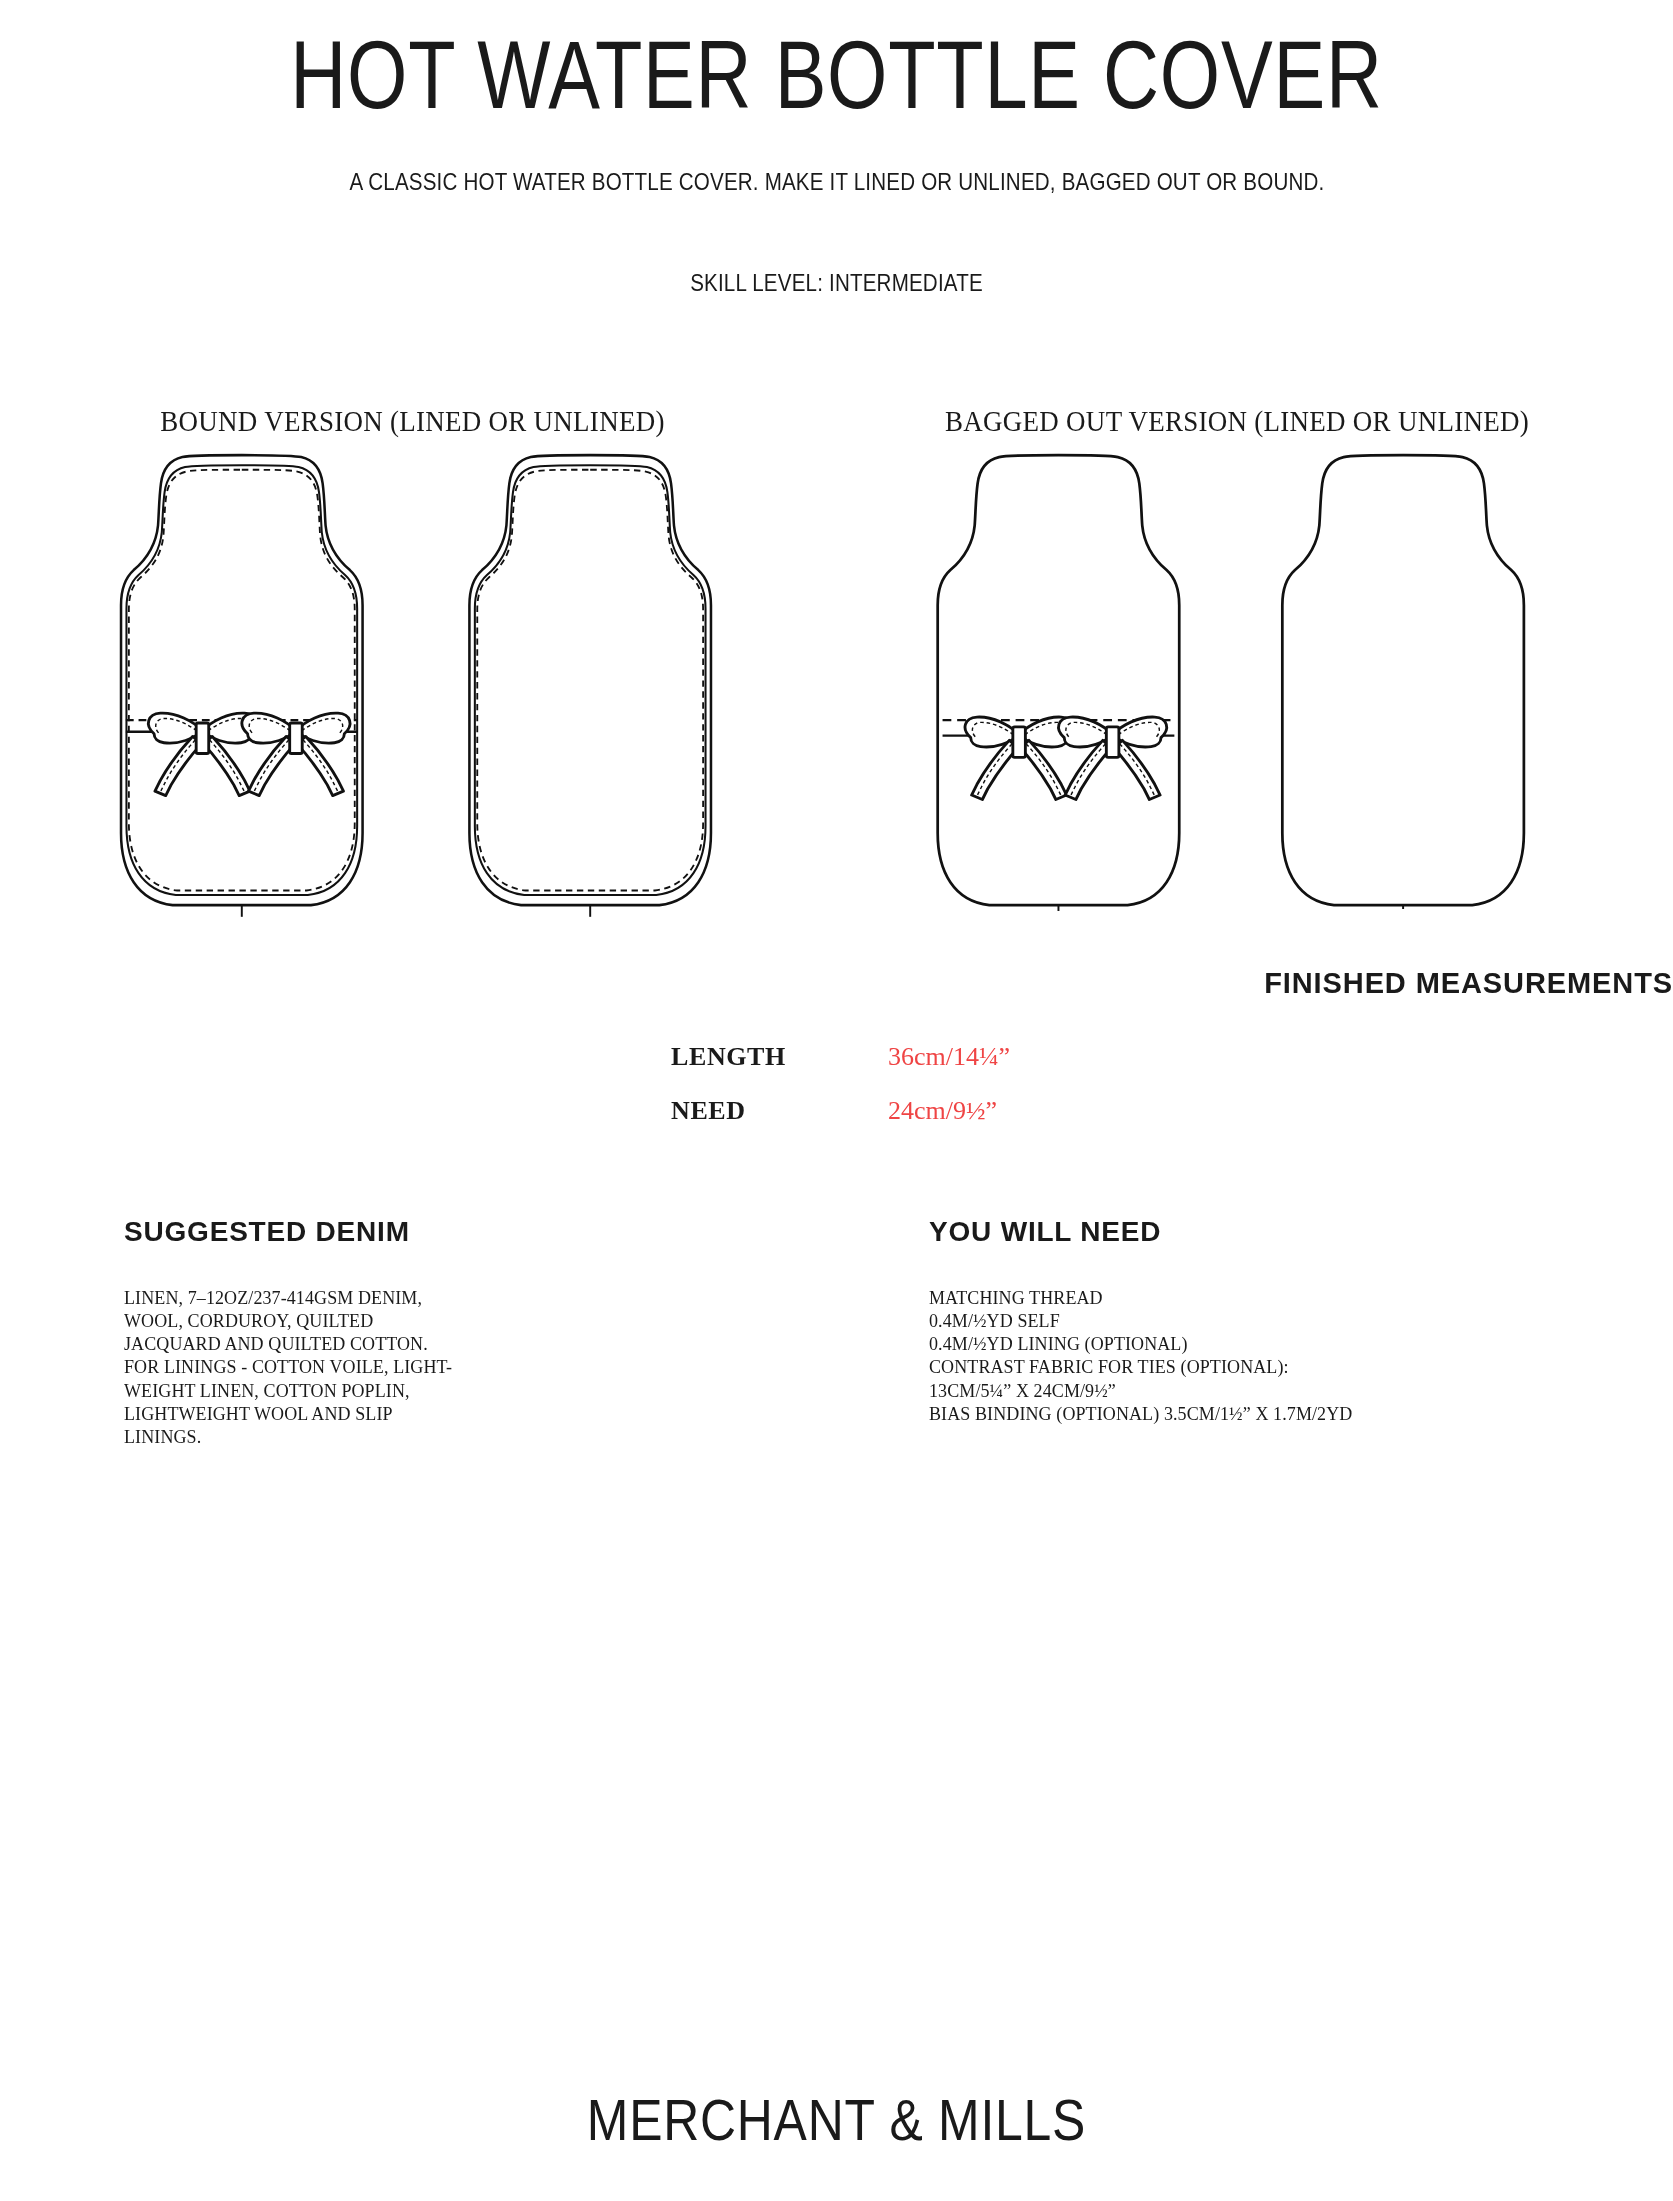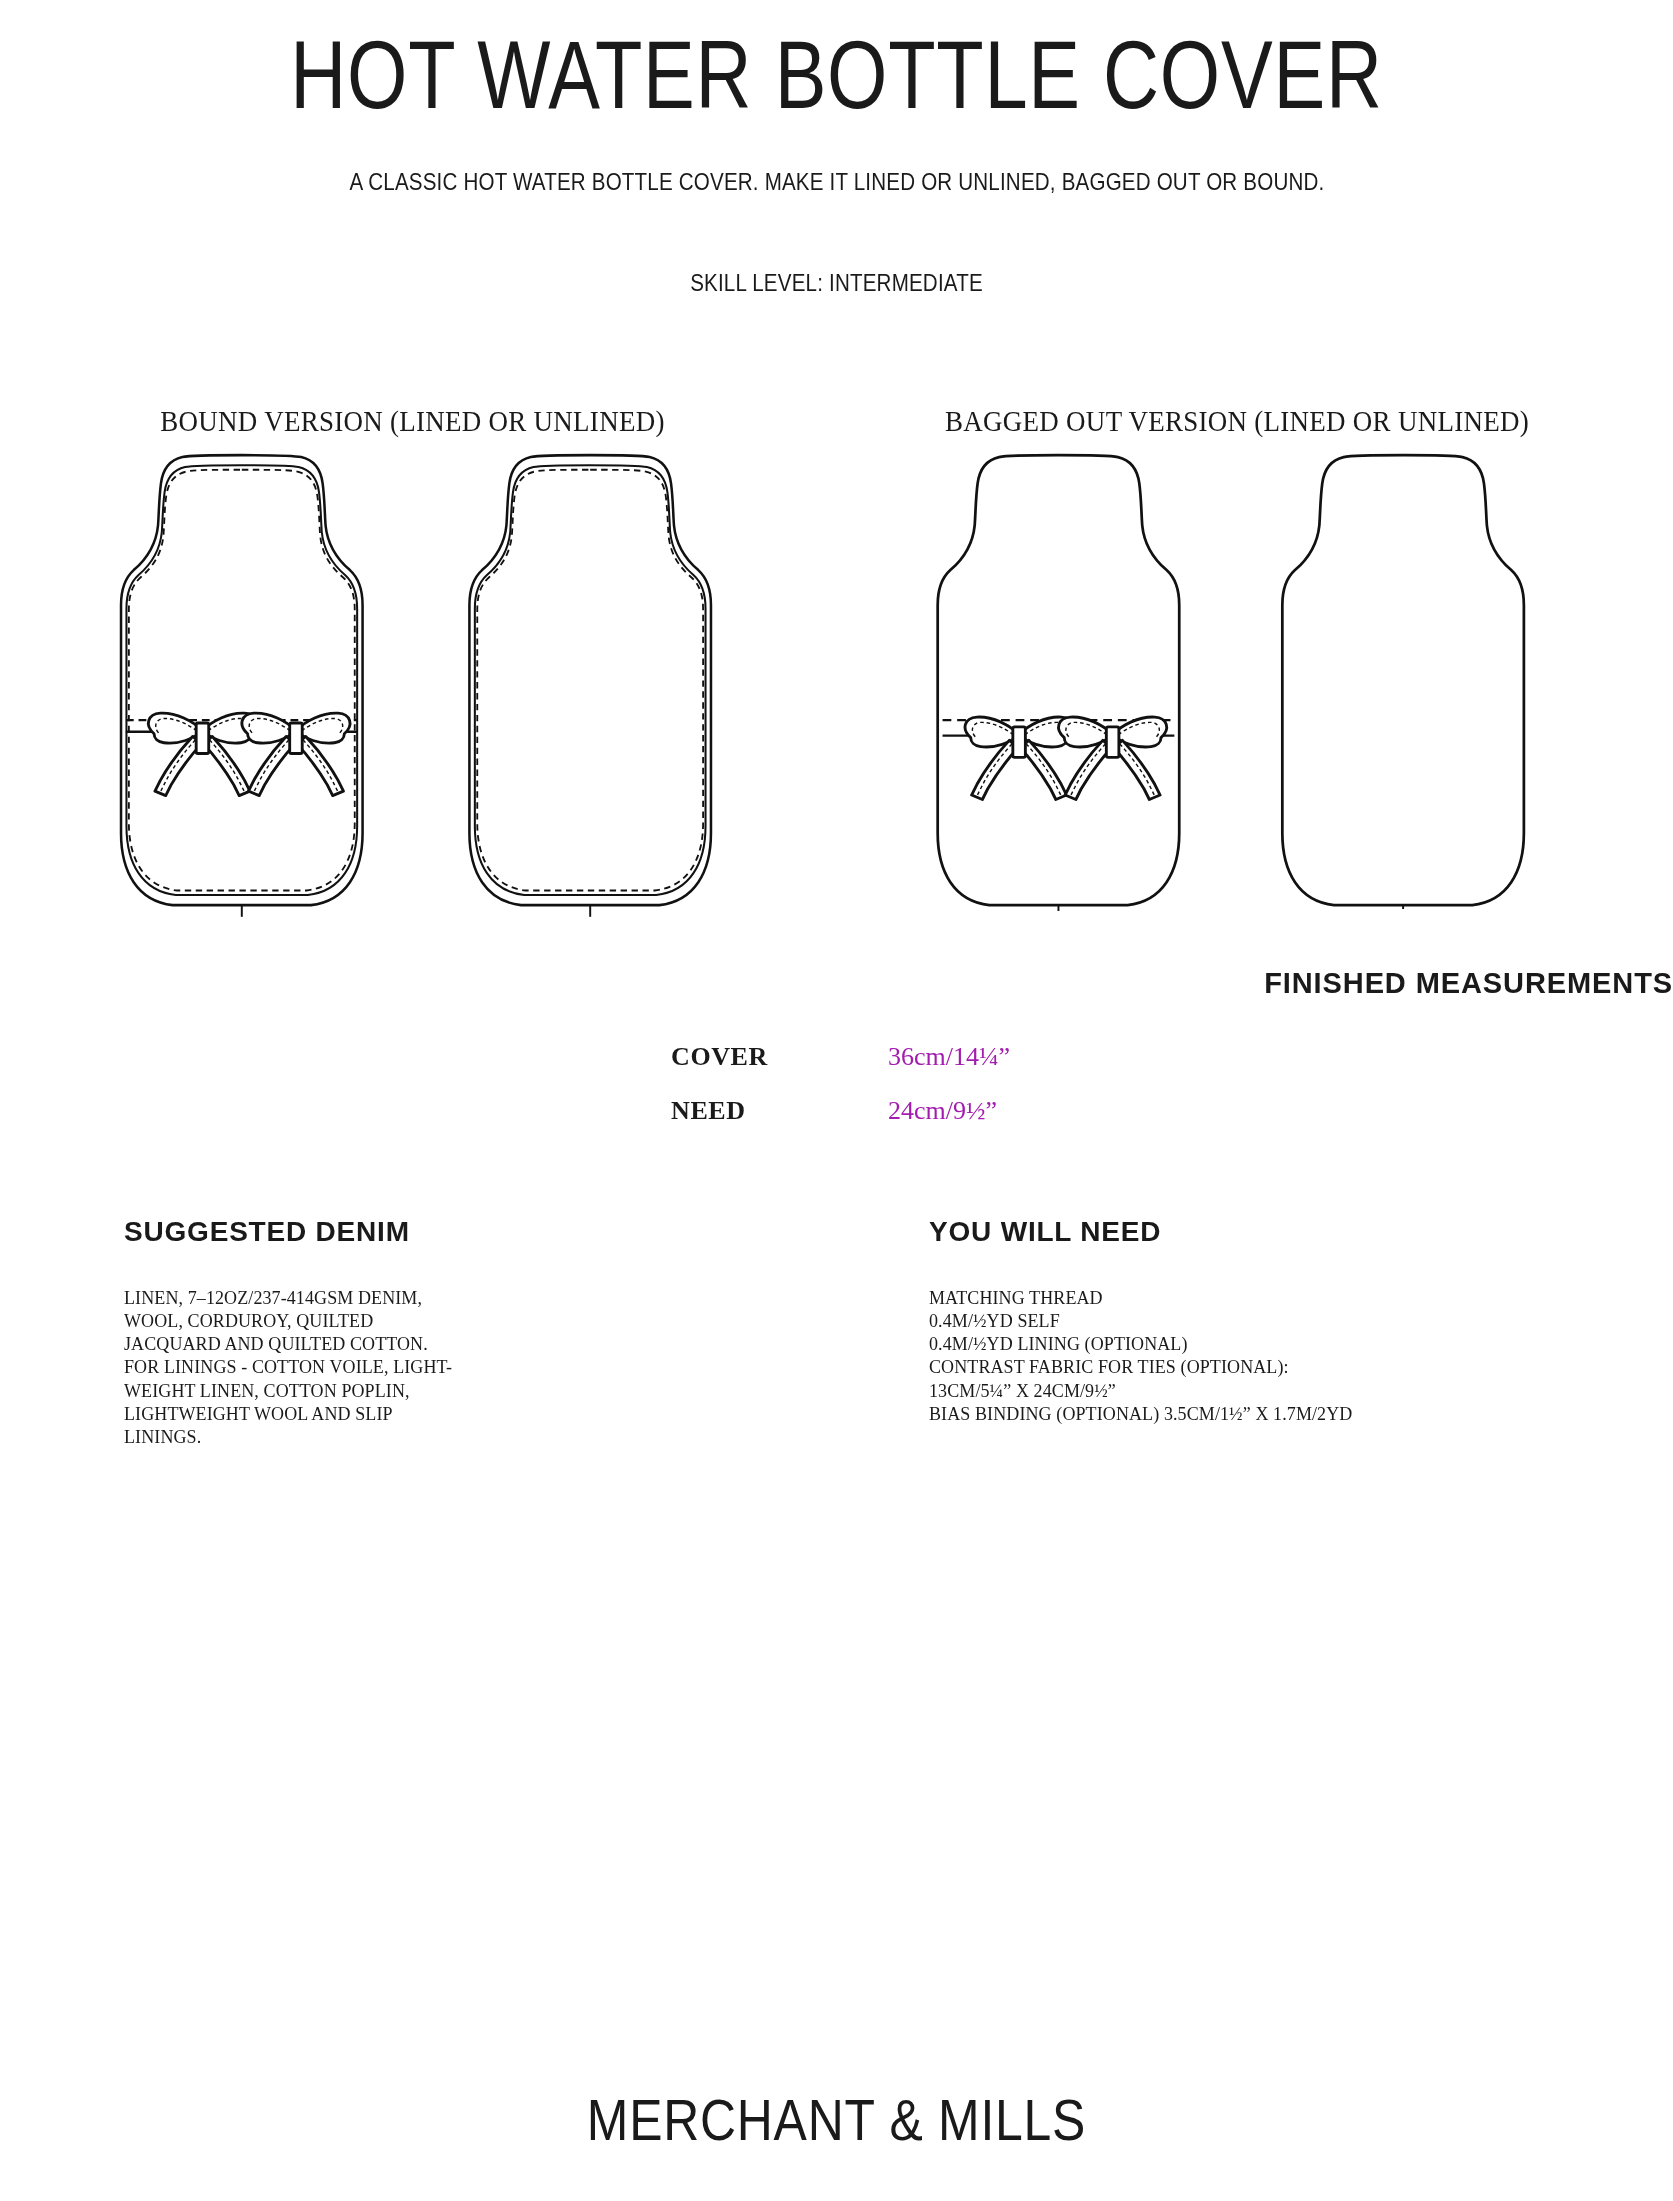--- a/index.html
+++ b/index.html
@@ -121,21 +121,21 @@
     font-family: "Liberation Serif", serif;
     font-size: 26px;
     font-weight: bold;
     letter-spacing: 0.6px;
     color: #1a1a1a;
   }
   .fm-value {
     font-family: "Liberation Serif", serif;
     font-size: 26px;
     font-weight: 400;
-    color: #a21caf;
+    color: #ef4444;
   }
 
   
   .col {
     position: absolute;
     top: 1216px;
   }
   .col.fabric { left: 124px; width: 600px; }
   .col.need   { left: 929px; width: 675px; }
   .col-title {
@@ -291,21 +291,21 @@
       <g transform="translate(1368,12) scale(1.04)">
         <use href="#bottlePath" fill="#ffffff" stroke="#111111" stroke-width="2.8"></use>
         <line x1="125" y1="466" x2="125" y2="470" stroke="#111111" stroke-width="2"></line>
       </g>
     </svg>
   </div>
 
   <div class="fm-title">FINISHED MEASUREMENTS</div>
   <div class="fm-table">
     <div class="fm-row">
-      <div class="fm-label">COVER</div>
+      <div class="fm-label">LENGTH</div>
       <div class="fm-value">36cm/14¼”</div>
     </div>
     <div class="fm-row">
       <div class="fm-label">NEED</div>
       <div class="fm-value">24cm/9½”</div>
     </div>
   </div>
 
   <div class="col fabric">
     <div class="col-title">SUGGESTED DENIM</div>

